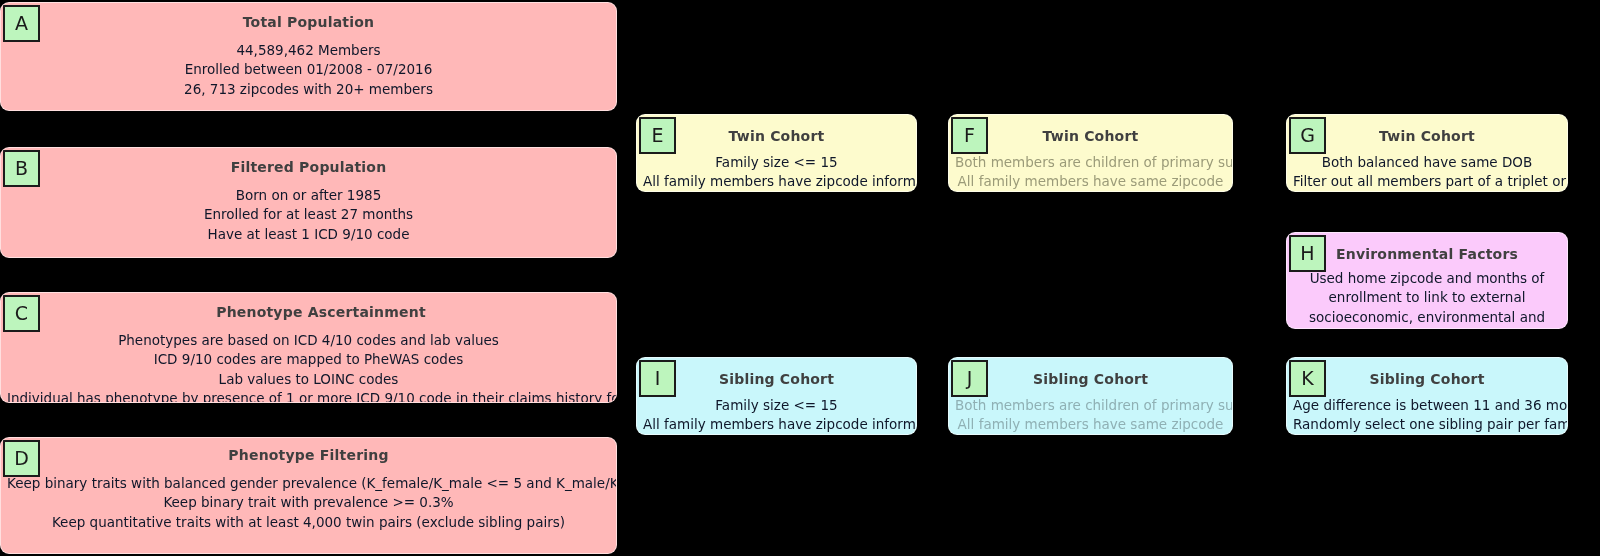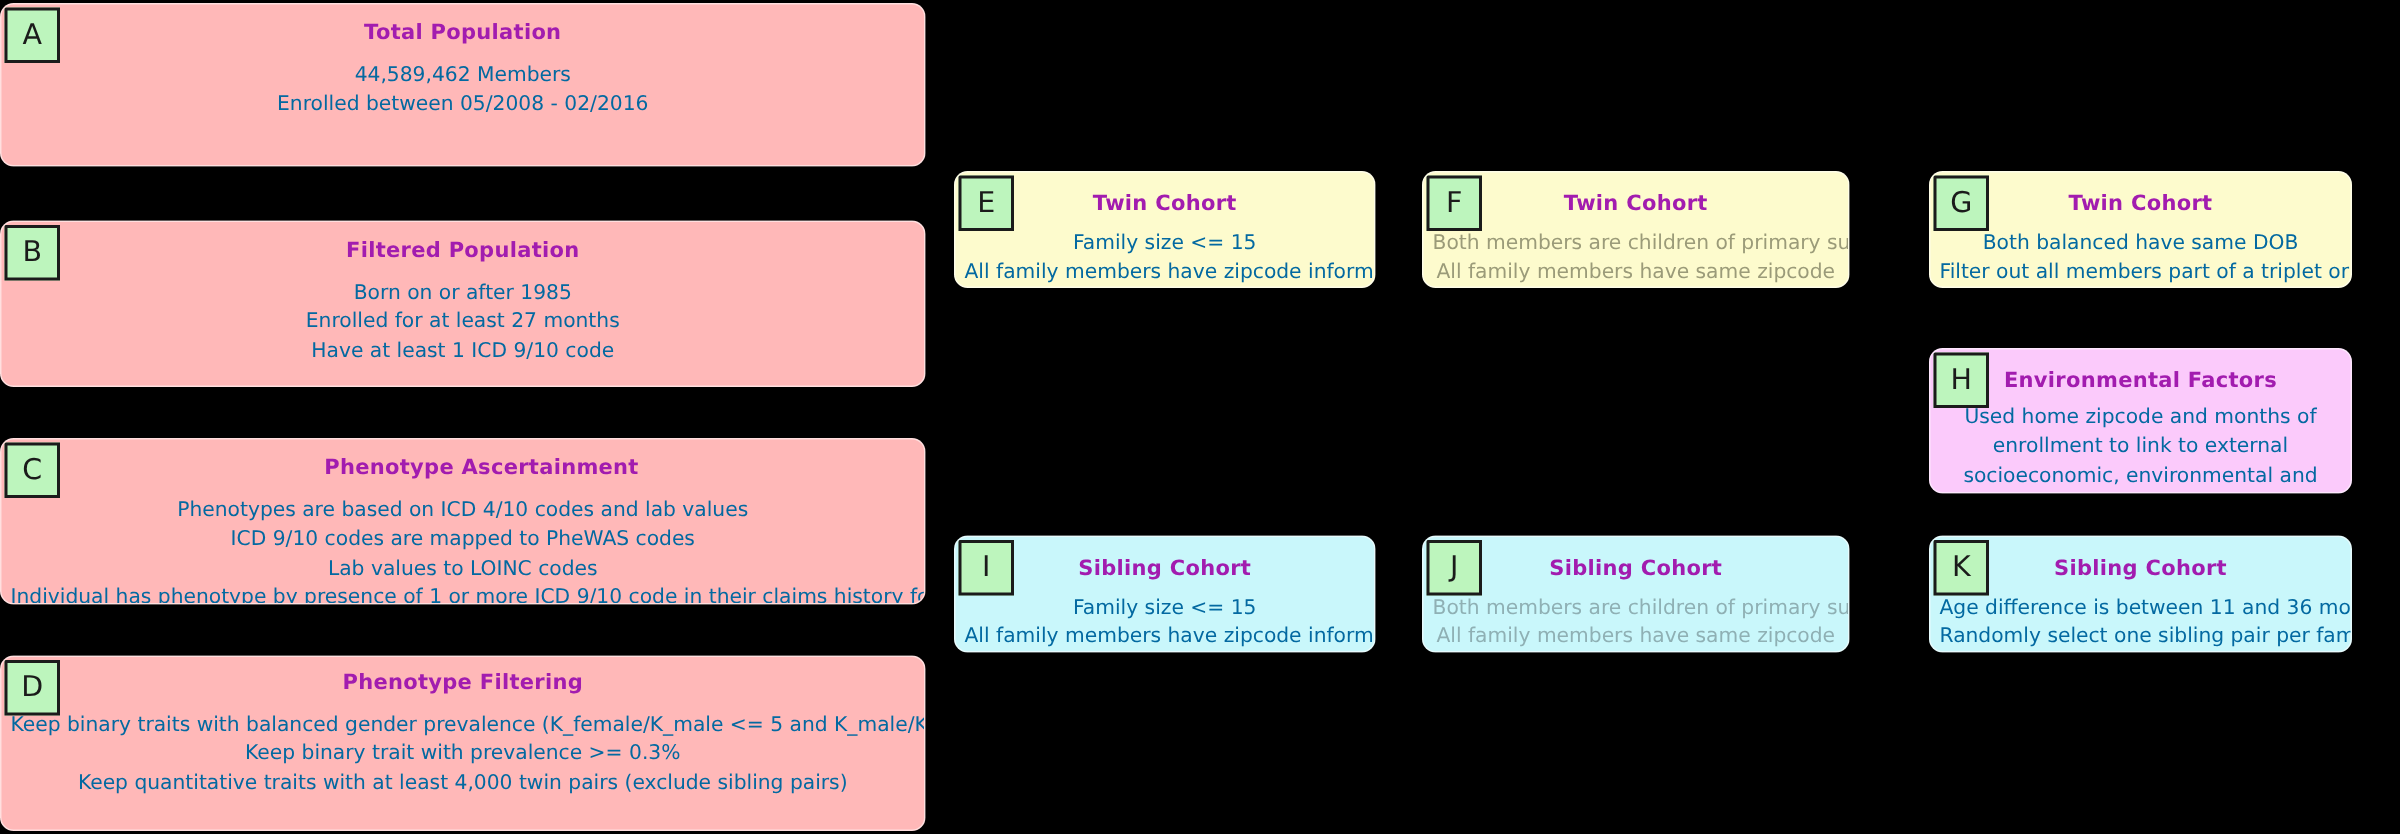--- a/index.html
+++ b/index.html
@@ -61,29 +61,29 @@
     left: 0;
     right: 0;
     text-align: center;
     padding: 0 6px;
     box-sizing: border-box;
   }
 
   .title {
     font-size: 14px;
     font-weight: 700;
-    color: #a21caf;
+    color: #404040;
     letter-spacing: 0.2px;
     line-height: 1.2;
   }
 
   .body-lines {
     font-size: 13.5px;
     font-weight: 400;
-    color: #0369a1;
+    color: #0f172a;
     line-height: 1.43;
   }
   .body-lines div { white-space: nowrap; }
 
   .body-lines.wrap div { white-space: normal; }
 
   
   .body-lines.muted-yellow { color: #9b9b79; }
   .body-lines.muted-cyan   { color: #8fb0b4; }
 
@@ -135,21 +135,22 @@
 </head>
 <body>
 
 <div class="canvas">
 
   <div class="box fill-pink" id="box-a">
     <div class="badge">A</div>
     <div class="txt title">Total Population</div>
     <div class="txt body-lines">
       <div>44,589,462 Members</div>
-      <div>Enrolled between 05/2008 - 02/2016</div>
+      <div>Enrolled between 01/2008 - 07/2016</div>
+      <div>26, 713 zipcodes with 20+ members</div>
     </div>
   </div>
 
   <div class="box fill-pink" id="box-b">
     <div class="badge">B</div>
     <div class="txt title">Filtered Population</div>
     <div class="txt body-lines">
       <div>Born on or after 1985</div>
       <div>Enrolled for at least 27 months</div>
       <div>Have at least 1 ICD 9/10 code</div>

